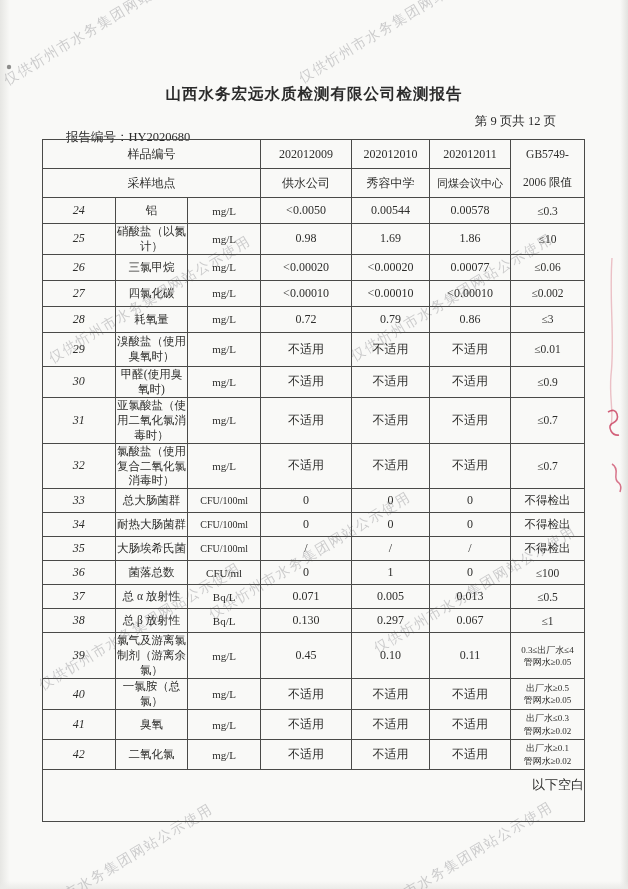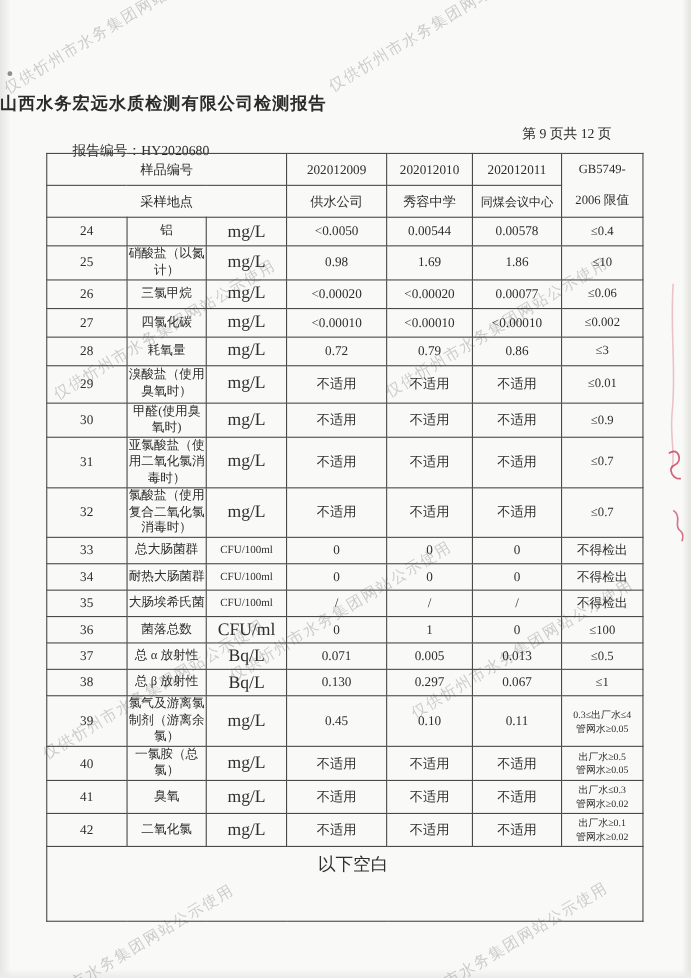--- a/index.html
+++ b/index.html
@@ -27,21 +27,21 @@
     font-size:14px;
     letter-spacing:1.5px;
     color:rgba(118,118,124,0.34);
     transform:translate(-50%,-50%) rotate(-31deg);
     pointer-events:none;
     font-family:"Liberation Sans","DejaVu Sans",sans-serif;
   }
 
   .title{
     position:absolute;left:0;top:84px;width:100%;
-    margin:0;
+    margin:0;text-align:center;
     font-size:15.5px;font-weight:bold;letter-spacing:1px;
   }
   .meta{position:absolute;left:0;top:113px;width:100%;font-size:12.5px;}
   .report-no{position:absolute;left:66px;top:16px;}
   .page-info{position:absolute;right:72px;top:0;}
 
   table.report{
     position:absolute;left:42px;top:139px;
     width:543px;
     border-collapse:collapse;
@@ -51,33 +51,33 @@
   }
   table.report td{
     border:1px solid #4a4a48;
     text-align:center;
     vertical-align:middle;
     padding:0;
     overflow:hidden;
     color:#2e2e2c;
   }
   tr.hrow{height:29px;}
-  td.c-no{width:33px;}
+  td.c-no{width:33px;font-style:italic;}
   td.c-name{width:124px;text-align:left;padding:1px 4px 1px 9px;line-height:1.3;font-size:11.5px;}
-  td.c-unit{width:66px;font-size:16px;}
+  td.c-unit{width:66px;font-size:11px;}
   td.c-unit.small{font-size:10px;}
   td.c-val1{width:90px;}
   td.c-val2{width:77px;}
   td.c-val3{width:80px;}
   td.c-limit{width:73px;font-size:11.5px;}
   td.c-limit.two-line{font-size:9px;line-height:1.35;}
   td.limit-head{font-size:11.5px;line-height:2.4;}
   tr.blank-row td{
-    height:45px;text-align:center;vertical-align:top;
-    padding:6px 0 16px 15px;font-size:16px;
+    height:45px;text-align:right;vertical-align:top;
+    padding:6px 0 0 15px;font-size:13px;
   }
   .pen{position:absolute;left:0;top:0;pointer-events:none;}
 </style>
 </head>
 <body>
 
 <div class="page">
 
   <div class="edge-left"></div>
   <div class="edge-right"></div>
@@ -123,21 +123,21 @@
     </thead>
     <tbody id="rows">
         <tr style="height: 26px;">
           <td class="c-no">24</td>
           <td class="c-name">铝</td>
           <td class="c-unit">mg/L</td>
           <td class="c-val1">&lt;0.0050</td>
           <td class="c-val2">0.00544</td>
           <td class="c-val3">0.00578</td>
           <td class="c-limit">
-            <div>≤0.4</div>
+            <div>≤0.3</div>
           </td>
         </tr>
         <tr style="height: 26px;">
           <td class="c-no">25</td>
           <td class="c-name">硝酸盐（以氮计）</td>
           <td class="c-unit">mg/L</td>
           <td class="c-val1">0.98</td>
           <td class="c-val2">1.69</td>
           <td class="c-val3">1.86</td>
           <td class="c-limit">

